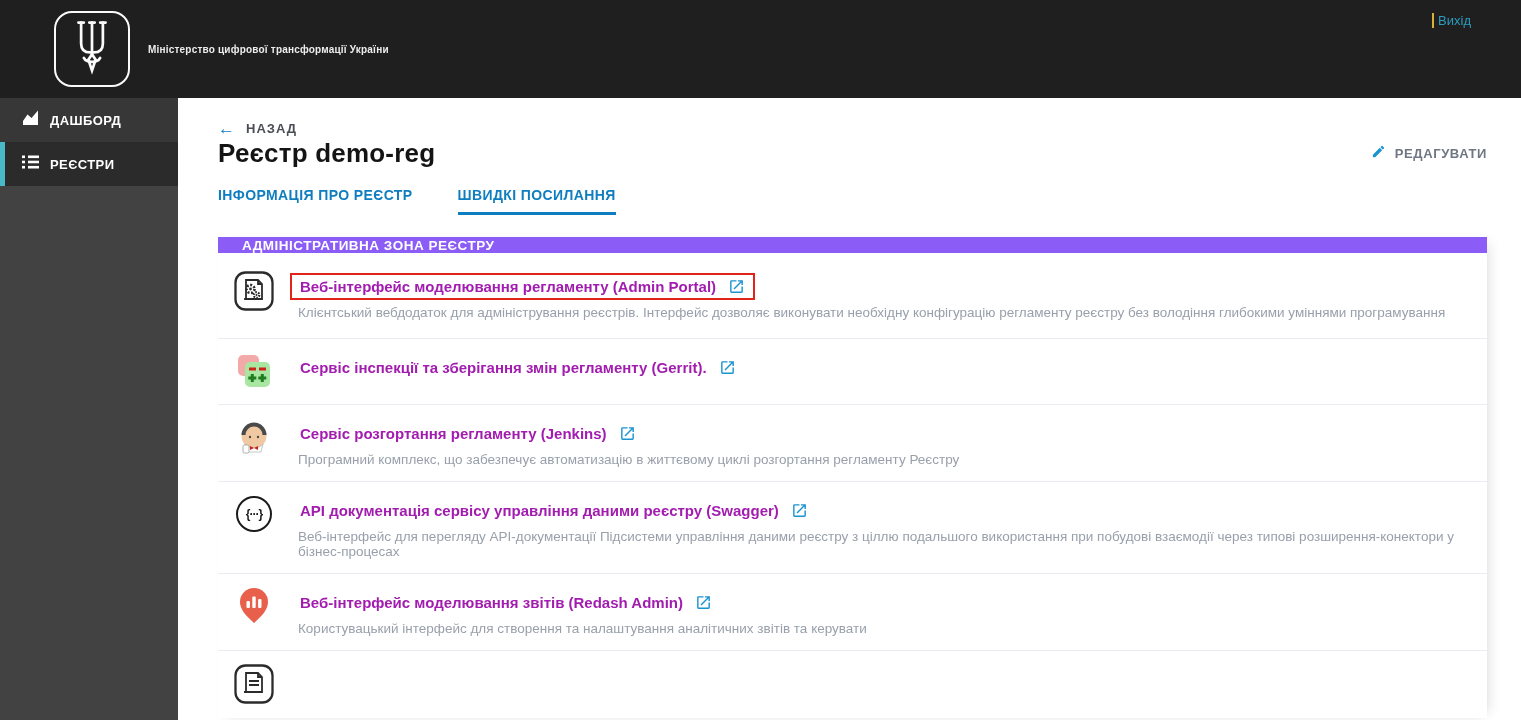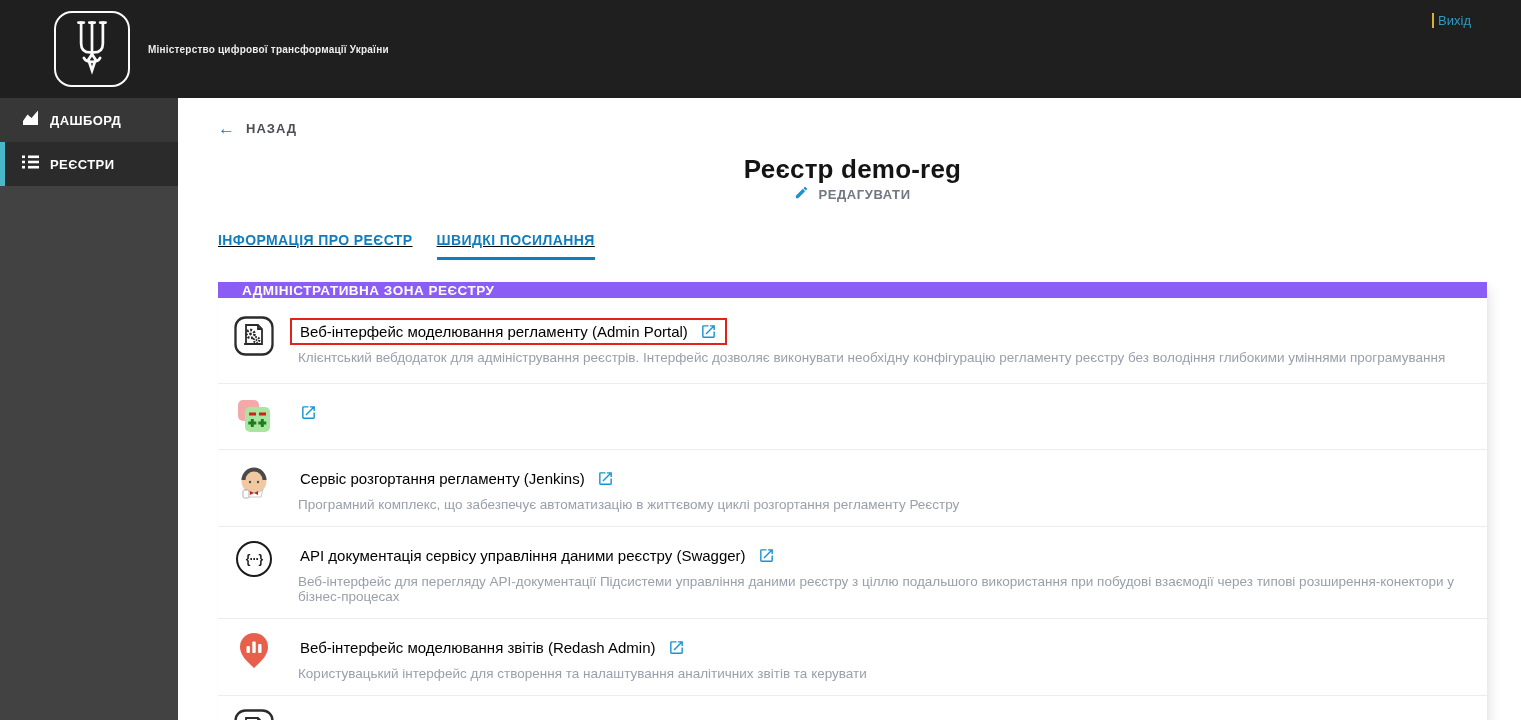--- a/index.html
+++ b/index.html
@@ -26,46 +26,46 @@
   .side-item.active { background:#2b2b2b; border-left:5px solid #49b8c9; padding-left:17px; }
   .side-item svg { flex:none; }
 
   
   .main { position:absolute; left:178px; top:98px; right:0; bottom:0; background:#fff;
           padding:0 34px 0 40px; }
   .back-row { margin-top:22px; display:inline-flex; align-items:center; gap:11px; cursor:pointer; }
   .back-arrow { color:#0e7ec0; font-size:17px; font-weight:bold; line-height:1; }
   .back-label { font-size:13px; font-weight:bold; color:#4b4f55; letter-spacing:1px; }
 
-  .title-row { margin-top:16px; display:flex; align-items:center; justify-content:space-between;flex-direction:column; }
+  .title-row { display:flex; align-items:center; justify-content:space-between; }
   .page-title { font-size:26px; font-weight:800; color:#141414; letter-spacing:.2px; }
   .edit-btn { display:flex; align-items:center; gap:9px; cursor:pointer; }
   .edit-label { font-size:13px; font-weight:bold; color:#6e7783; letter-spacing:.6px; }
 
-  .tabs { margin-top:28px; display:flex; gap:24px;text-decoration:underline; }
+  .tabs { margin-top:18px; display:flex; gap:45px; }
   .tab { font-size:14px; font-weight:bold; color:#0e7ec0; letter-spacing:.4px;
          padding-bottom:9px; cursor:pointer; border-bottom:3px solid transparent; }
   .tab.active { border-bottom-color:#0e7ec0; }
 
   .links-card { margin-top:22px;
                 box-shadow:8px 0 12px -6px rgba(0,0,0,.12), 0 8px 12px -6px rgba(0,0,0,.06); }
   .section-banner { height:16px; background:#8b5cf6; color:#fff; display:flex; align-items:center;
                     padding-left:24px; font-size:13.5px; font-weight:bold; letter-spacing:.5px; }
 
   .link-row { display:flex; align-items:flex-start; gap:24px; padding:13px 16px 14px 16px;
               border-bottom:1px solid #ebebf1; background:#fff; }
   .link-row:last-child { border-bottom:none; }
   .link-row.first { padding-top:18px; padding-bottom:18px; }
   .row-icon { width:40px; min-height:38px; flex:none; display:flex; align-items:center;
               justify-content:center; }
   .row-text { padding-top:2px; }
   .title-wrap { display:inline-flex; align-items:center; gap:12px; padding:3px 8px; margin-left:-8px;
                 border:2px solid transparent; }
   .title-wrap.highlighted { border-color:#e2231a; }
-  .row-link { font-size:15px; font-weight:normal; color:#000000; text-decoration:none; cursor:pointer; }
+  .row-link { font-size:15px; font-weight:bold; color:#a21caf; text-decoration:none; cursor:pointer; }
   .ext-icon { display:inline-flex; cursor:pointer; }
   .row-desc { margin-top:5px; font-size:13.5px; color:#99a0ab; }
 
   .swagger-circle { width:36px; height:36px; border:2.5px solid #1b1b1b; border-radius:50%;
                     display:flex; align-items:center; justify-content:center;
                     font-weight:bold; font-size:12px; color:#1b1b1b; letter-spacing:-1px; }
 </style>
 </head>
 <body>
 
@@ -174,20 +174,21 @@
               <rect x="23" y="14.5" width="7" height="3" fill="#cc2418"></rect>
               <rect x="14.8" y="21" width="3" height="8" fill="#1e7d1e"></rect>
               <rect x="12.3" y="23.5" width="8" height="3" fill="#1e7d1e"></rect>
               <rect x="24.8" y="21" width="3" height="8" fill="#1e7d1e"></rect>
               <rect x="22.3" y="23.5" width="8" height="3" fill="#1e7d1e"></rect>
             </svg>
           </span>
     <div class="row-text">
       <div>
         <span class="title-wrap">
+          <a class="row-link" href="#">Сервіс інспекції та зберігання змін регламенту (Gerrit).</a>
           <span class="ext-icon">
             <svg width="17" height="17" viewBox="0 0 24 24" fill="#1a93d1">
               <path d="M19 19H5V5h7V3H5a2 2 0 0 0-2 2v14a2 2 0 0 0 2 2h14a2 2 0 0 0 2-2v-7h-2v7zM14 3v2h3.59l-9.83 9.83 1.41 1.41L19 6.41V10h2V3h-7z"></path>
             </svg>
           </span>
         </span>
       </div>
     </div>
   </div>
 

